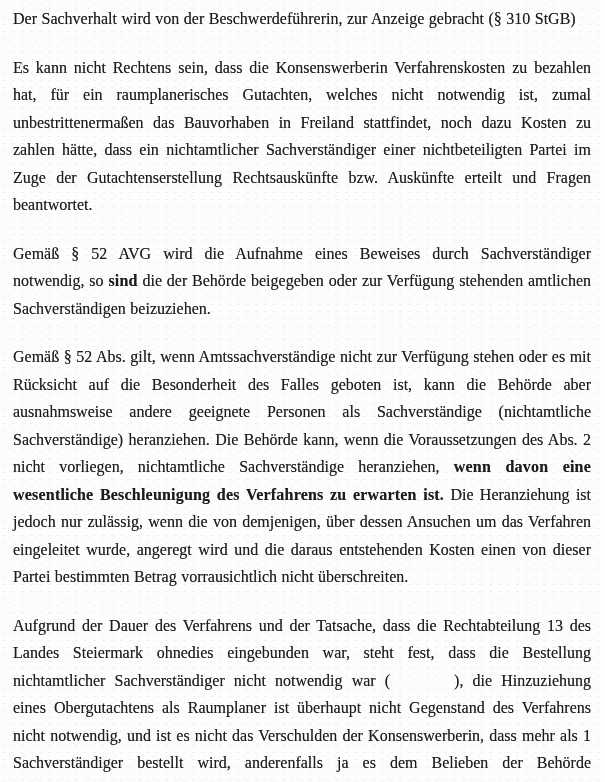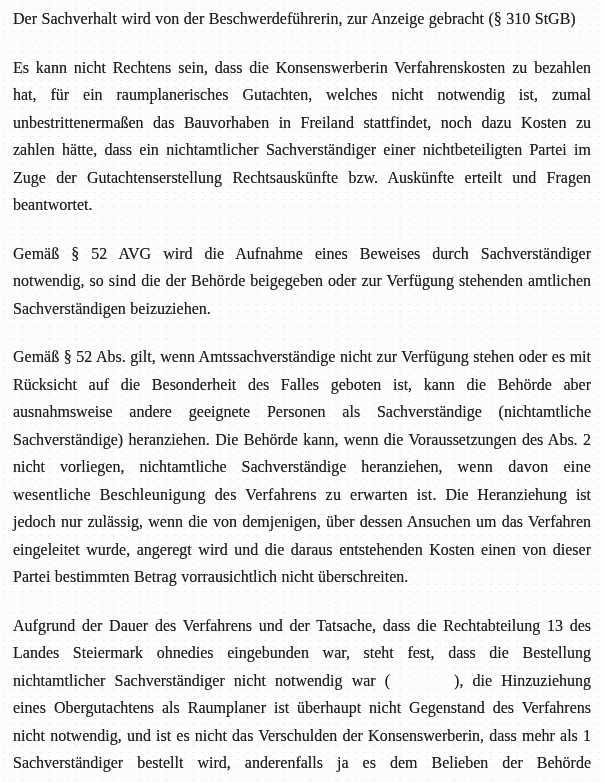--- a/index.html
+++ b/index.html
@@ -31,21 +31,21 @@
     line-height: 27.5px;
     color: #1d1d1d;
     text-align: justify;
     text-shadow: 0 0 0.4px rgba(20,20,20,0.55);
     word-spacing: 0.5px;
   }
   p.para.no-justify {
     text-align: left;
   }
   p.para b {
-    font-weight: normal;
+    font-weight: bold;
     letter-spacing: 0.2px;
   }
   .redaction-gap {
     display: inline-block;
     width: 64px;
     height: 1px;
   }
 </style>
 </head>
 <body>

